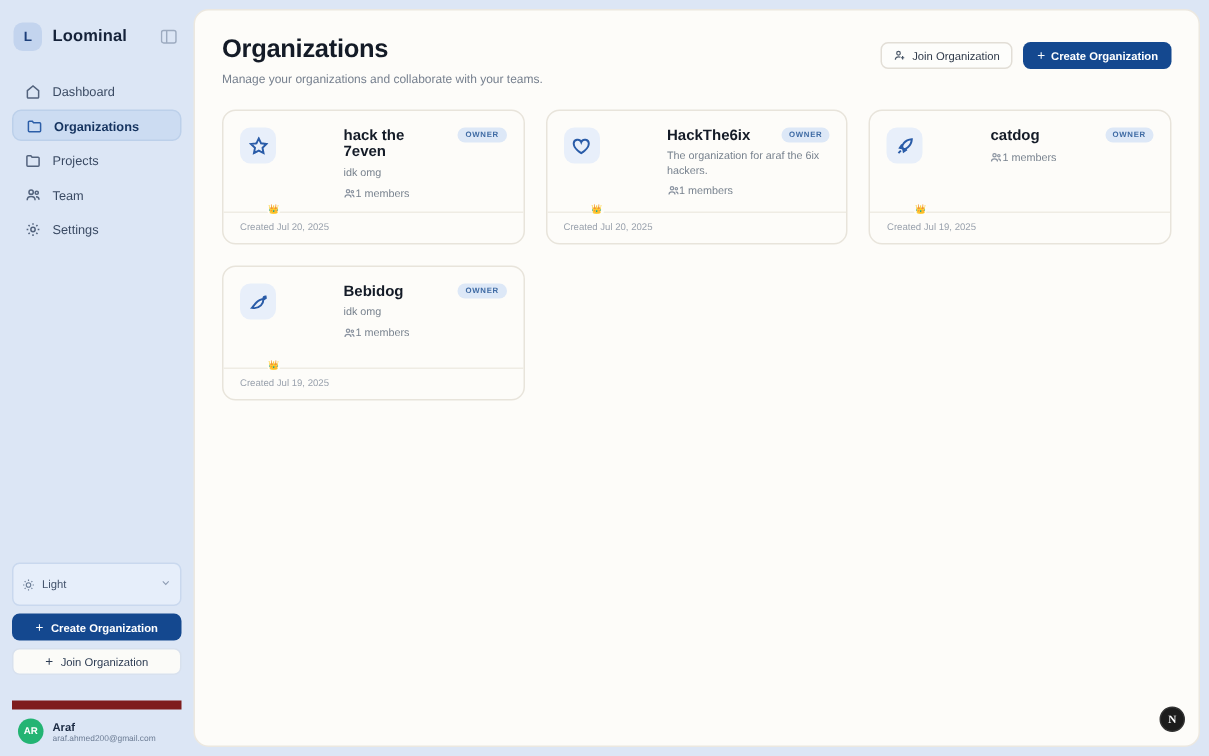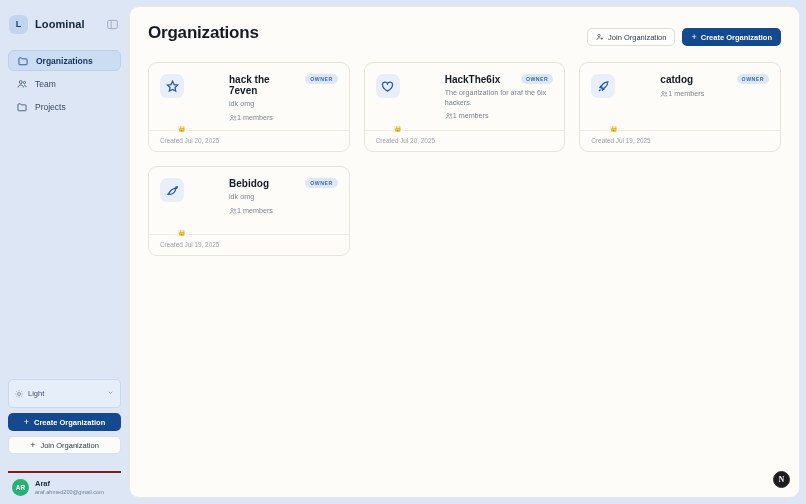--- a/index.html
+++ b/index.html
@@ -72,22 +72,22 @@
   }
   .btn-join-side {
     height: 18px; border-radius: 5px; background: #fbfbf8; color: #2d3c53;
     border: 1px solid #d8e1ee;
     display: flex; align-items: center; justify-content: center; gap: 5px;
     font-size: 7.5px; font-weight: 500; cursor: pointer;
   }
   .plus-g { font-size: 9px; line-height: 1; font-weight: 500; }
 
   .user-row {
-    margin-top: 12px; display: flex; align-items: flex-start; gap: 6px;
-    padding: 6px 4px 0 4px; border-top: 2px solid #7f1d1d;
+    margin-top: 12px; display: flex; align-items: flex-end; gap: 6px;
+    padding: 6px 4px 0 4px; border-top: 6px solid #7f1d1d;
   }
   .avatar {
     width: 17px; height: 17px; border-radius: 50%;
     background: #23b473; color: #fff; font-size: 6.5px; font-weight: 700;
     display: flex; align-items: center; justify-content: center; flex: 0 0 17px;
   }
   .user-meta { display: flex; flex-direction: column; gap: 1px; min-width: 0; }
   .user-name { font-size: 7.5px; font-weight: 700; color: #1b2a42; }
   .user-mail { font-size: 5.6px; color: #6d7d95; white-space: nowrap; overflow: hidden; text-overflow: ellipsis; }
 
@@ -176,46 +176,63 @@
       <div class="brand-name">Loominal</div>
       <div class="panel-toggle">
         <svg viewBox="0 0 16 16">
             <rect x="1" y="2" width="14" height="12" rx="2" stroke="#6b7c95" fill="none" stroke-width="1.4"></rect>
             <line x1="6" y1="2" x2="6" y2="14" stroke="#6b7c95" stroke-width="1.4"></line>
           </svg>
       </div>
     </div>
 
     <nav class="nav">
+      <div class="nav-item">
+        <span class="ico">
+          <svg viewBox="0 0 16 16">
+              <path d="M2 7l6-5 6 5v7a1 1 0 0 1-1 1H3a1 1 0 0 1-1-1z"></path>
+            </svg>
+        </span>
+        <span>Dashboard</span>
+      </div>
       <div class="nav-item active">
         <span class="ico">
           <svg viewBox="0 0 16 16">
               <path d="M1.5 13V4a1 1 0 0 1 1-1h3.2l1.3 1.6h6.5a1 1 0 0 1 1 1V13a1 1 0 0 1-1 1h-11a1 1 0 0 1-1-1z"></path>
             </svg>
         </span>
         <span>Organizations</span>
+      </div>
+      <div class="nav-item">
+        <span class="ico">
+          <svg viewBox="0 0 16 16">
+              <path d="M1.5 13V4a1 1 0 0 1 1-1h3.2l1.3 1.6h6.5a1 1 0 0 1 1 1V13a1 1 0 0 1-1 1h-11a1 1 0 0 1-1-1z"></path>
+            </svg>
+        </span>
+        <span>Projects</span>
       </div>
       <div class="nav-item">
         <span class="ico">
           <svg viewBox="0 0 16 16">
               <circle cx="6" cy="5" r="2.3"></circle>
               <path d="M1.8 13.5c0-2.4 1.9-3.8 4.2-3.8s4.2 1.4 4.2 3.8"></path>
               <circle cx="12" cy="5.6" r="1.7"></circle>
               <path d="M11.2 9.9c2 0 3.2 1.3 3.2 3.2"></path>
             </svg>
         </span>
         <span>Team</span>
       </div>
       <div class="nav-item">
         <span class="ico">
           <svg viewBox="0 0 16 16">
-              <path d="M1.5 13V4a1 1 0 0 1 1-1h3.2l1.3 1.6h6.5a1 1 0 0 1 1 1V13a1 1 0 0 1-1 1h-11a1 1 0 0 1-1-1z"></path>
-            </svg>
-        </span>
-        <span>Projects</span>
+              <circle cx="8" cy="8" r="2.3"></circle>
+              <path d="M8 1.2v1.8M8 13v1.8M14.8 8H13M3 8H1.2M12.8 3.2l-1.3 1.3M4.5 11.5l-1.3 1.3M12.8 12.8l-1.3-1.3M4.5 4.5L3.2 3.2"></path>
+            </svg>
+        </span>
+        <span>Settings</span>
       </div>
     </nav>
 
     <div class="sidebar-bottom">
       <div class="theme-select">
         <span class="sun">
           <svg viewBox="0 0 16 16">
               <circle cx="8" cy="8" r="3"></circle>
               <path d="M8 .8v1.7M8 13.5v1.7M15.2 8h-1.7M2.5 8H.8M13.1 2.9l-1.2 1.2M4.1 11.9l-1.2 1.2M13.1 13.1l-1.2-1.2M4.1 4.1L2.9 2.9"></path>
             </svg>
@@ -245,20 +262,21 @@
           <div class="user-mail">araf.ahmed200@gmail.com</div>
         </div>
       </div>
     </div>
   </aside>
 
   <main class="main">
     <div class="page-head">
       <div>
         <div class="page-title">Organizations</div>
+        <div class="page-sub">Manage your organizations and collaborate with your teams.</div>
       </div>
       <div class="head-actions">
         <div class="btn-join">
           <svg viewBox="0 0 16 16">
               <circle cx="6" cy="5" r="2.4"></circle>
               <path d="M1.8 13.6c0-2.4 1.9-3.9 4.2-3.9 1 0 1.9.2 2.6.7"></path>
               <path d="M11.5 8.8v4.4M9.3 11h4.4"></path>
             </svg>
           <span>Join Organization</span>
         </div>

